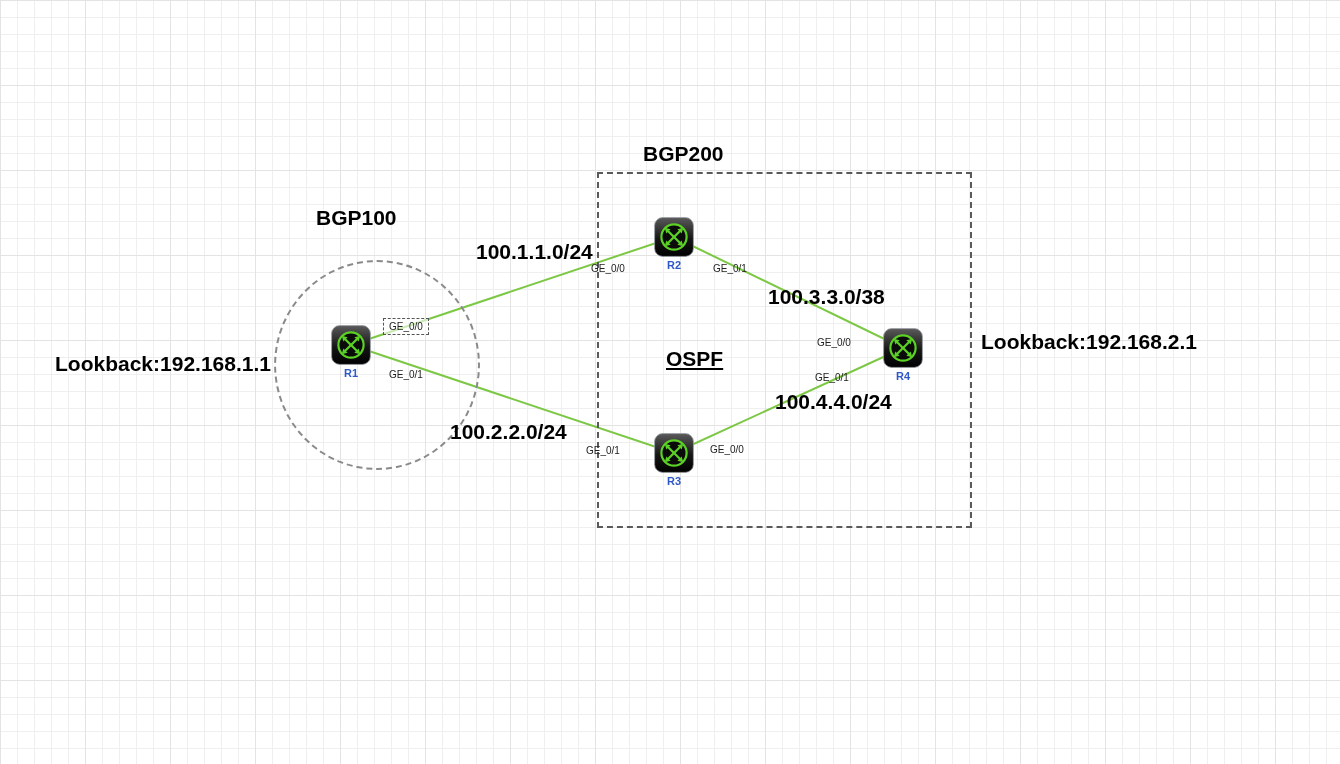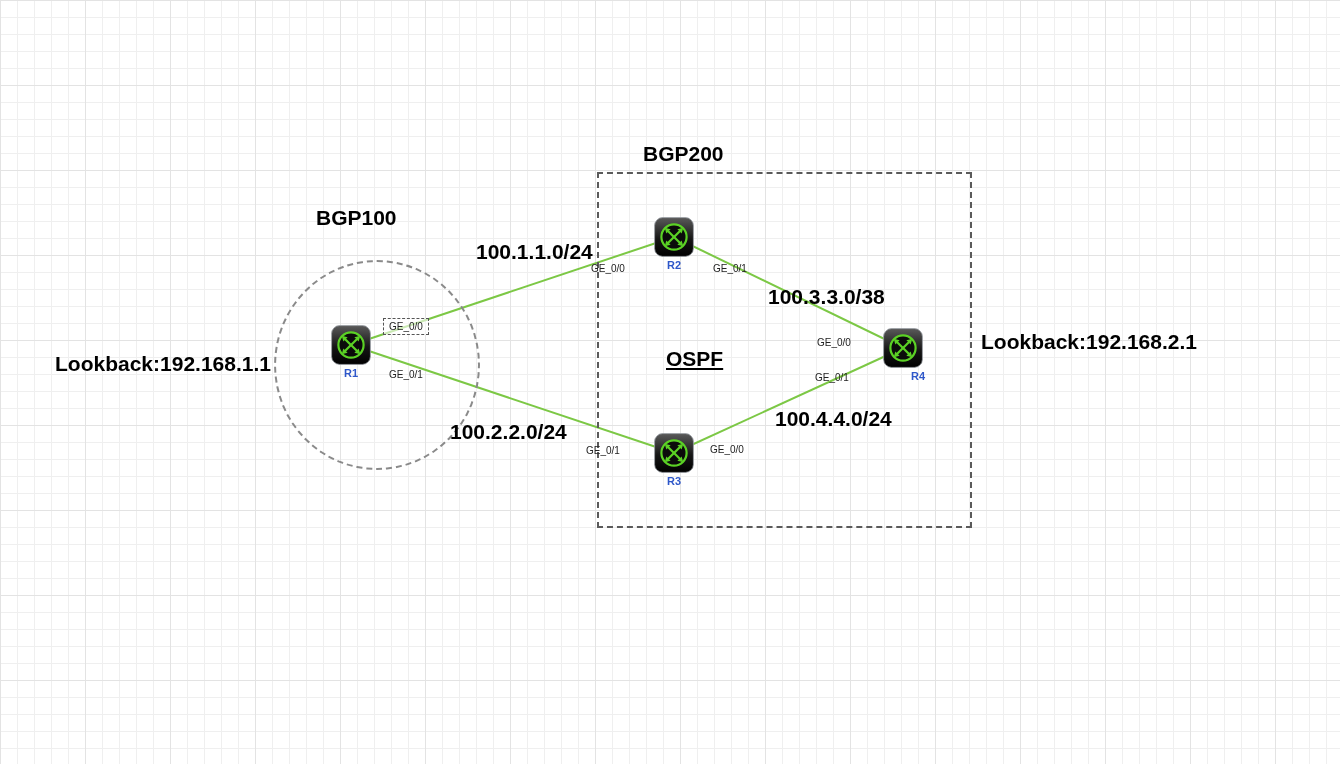--- a/index.html
+++ b/index.html
@@ -70,29 +70,29 @@
     white-space: nowrap;
   }
   .if-label.selected {
     border: 1px dashed #555;
     padding: 2px 5px;
     background: rgba(255,255,255,0.6);
   }
   #node-r1 { left: 329px; top: 325px; }
   #node-r2 { left: 652px; top: 217px; }
   #node-r3 { left: 652px; top: 433px; }
-  #node-r4 { left: 881px; top: 328px; text-align: right; }
+  #node-r4 { left: 881px; top: 328px; }
 
   #lbl-bgp100 { left: 316px; top: 206px; }
   #lbl-bgp200 { left: 643px; top: 142px; }
   #lbl-ospf   { left: 666px; top: 347px; text-decoration: underline; }
   #lbl-net1   { left: 476px; top: 240px; }
   #lbl-net2   { left: 450px; top: 420px; }
   #lbl-net3   { left: 768px; top: 285px; }
-  #lbl-net4   { left: 775px; top: 407px; }
+  #lbl-net4   { left: 775px; top: 390px; }
   #lbl-loop-left  { left: 55px;  top: 352px; }
   #lbl-loop-right { left: 981px; top: 330px; }
 
   #if-r1-ge00 { left: 383px; top: 318px; }
   #if-r1-ge01 { left: 389px; top: 369px; }
   #if-r2-ge00 { left: 591px; top: 263px; }
   #if-r2-ge01 { left: 713px; top: 263px; }
   #if-r3-ge01 { left: 586px; top: 445px; }
   #if-r3-ge00 { left: 710px; top: 444px; }
   #if-r4-ge00 { left: 817px; top: 337px; }

